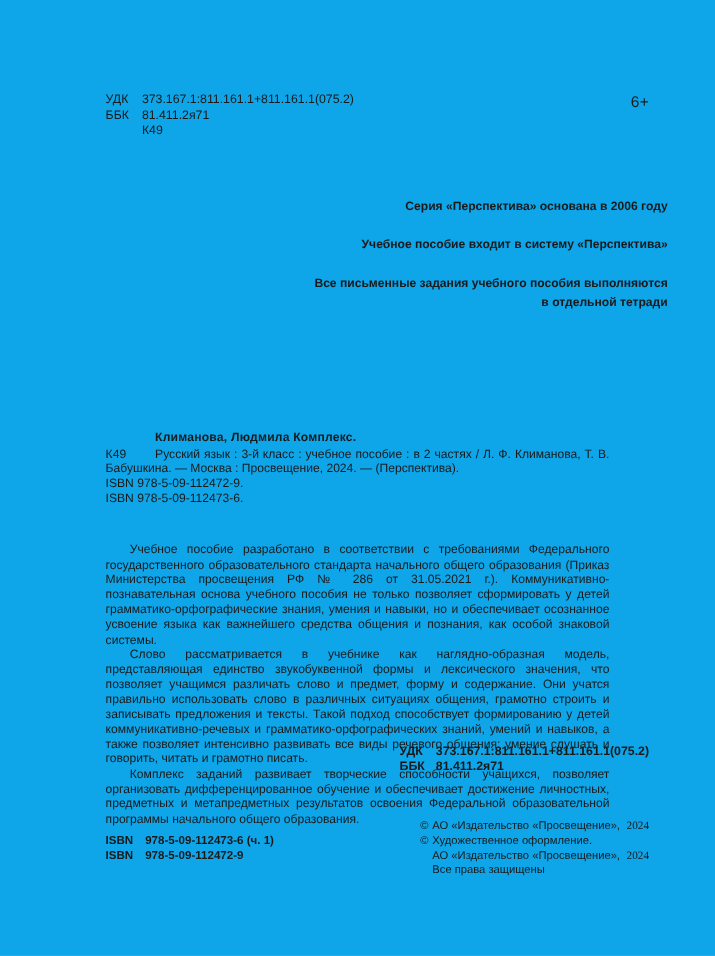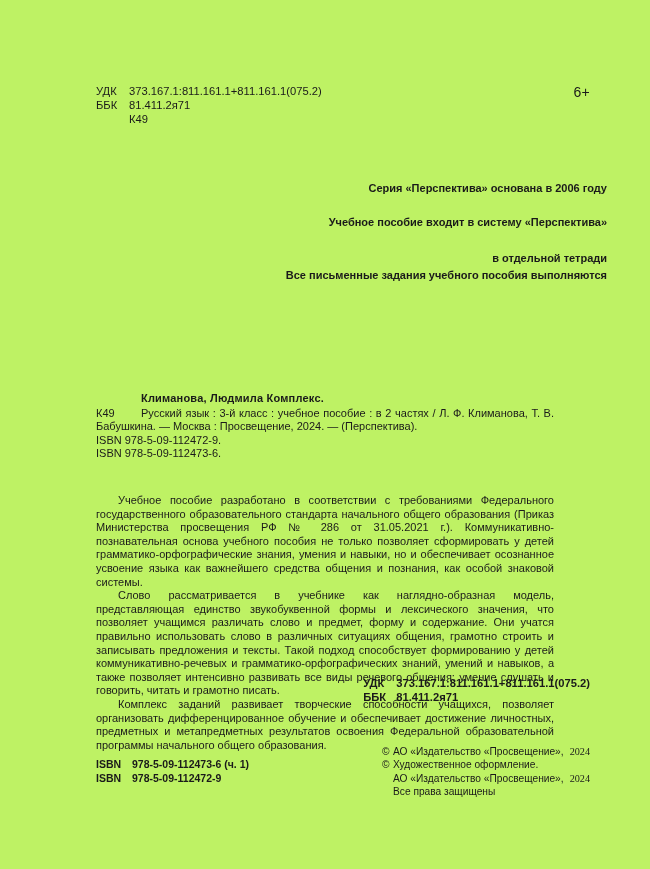--- a/index.html
+++ b/index.html
@@ -8,21 +8,21 @@
     background: #ffffff;
   }
   body {
     font-family: "Liberation Sans", sans-serif;
     color: #1a1a1a;
   }
   .page {
     position: relative;
     width: 650px;
     height: 869px;
-    background: #bef264;
+    background: #0ea5e9;
     overflow: hidden;
   }
 
   
   .top-block {
     position: absolute;
     left: 96px;
     top: 84px;
     font-size: 11.2px;
     line-height: 14.2px;
@@ -180,22 +180,22 @@
     </div>
     <div class="top-code">К49</div>
   </div>
 
   <div class="age-mark">6+</div>
 
   <div class="headings">
     <div class="heading-1">Серия «Перспектива» основана в 2006 году</div>
     <div class="heading-2">Учебное пособие входит в систему «Перспектива»</div>
     <div class="heading-3">
+      <div>Все письменные задания учебного пособия выполняются</div>
       <div>в отдельной тетради</div>
-      <div>Все письменные задания учебного пособия выполняются</div>
     </div>
   </div>
 
   <div class="record">
     <div class="rec-author">Климанова, Людмила Комплекс.</div>
     <div class="rec-main">
       <span class="rec-sig">К49</span>
       <span class="rec-main-text">Русский язык : 3-й класс :  учебное пособие : в 2 частях / Л. Ф. Климанова, Т. В. Бабушкина. — Москва : Просвещение, 2024. — (Перспектива).</span>
     </div>
     <div class="rec-line">ISBN 978-5-09-112472-9.</div>

